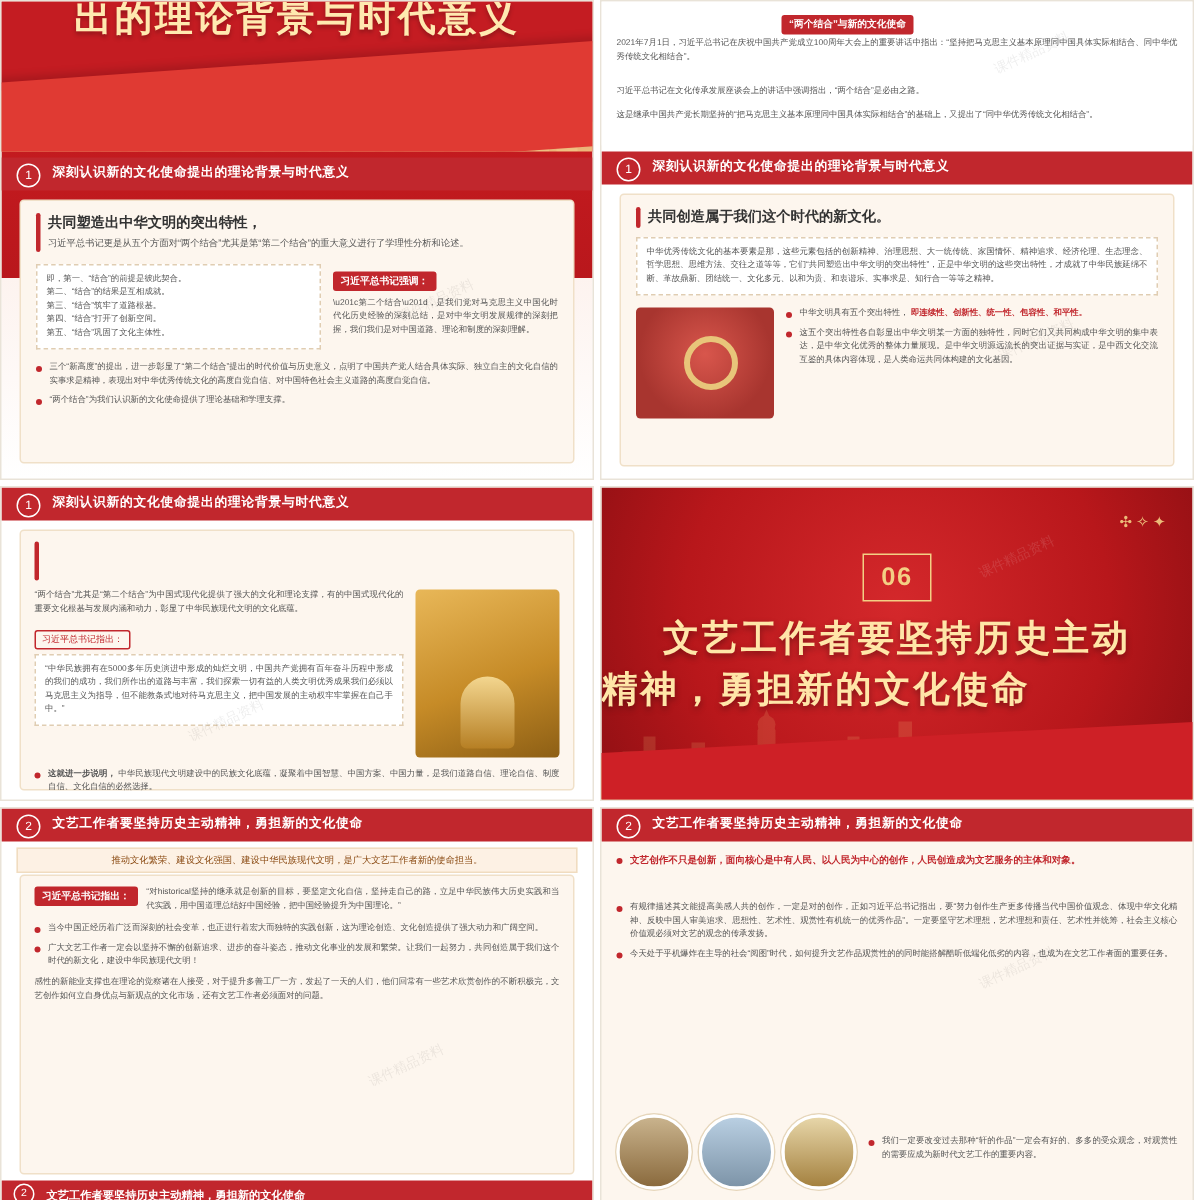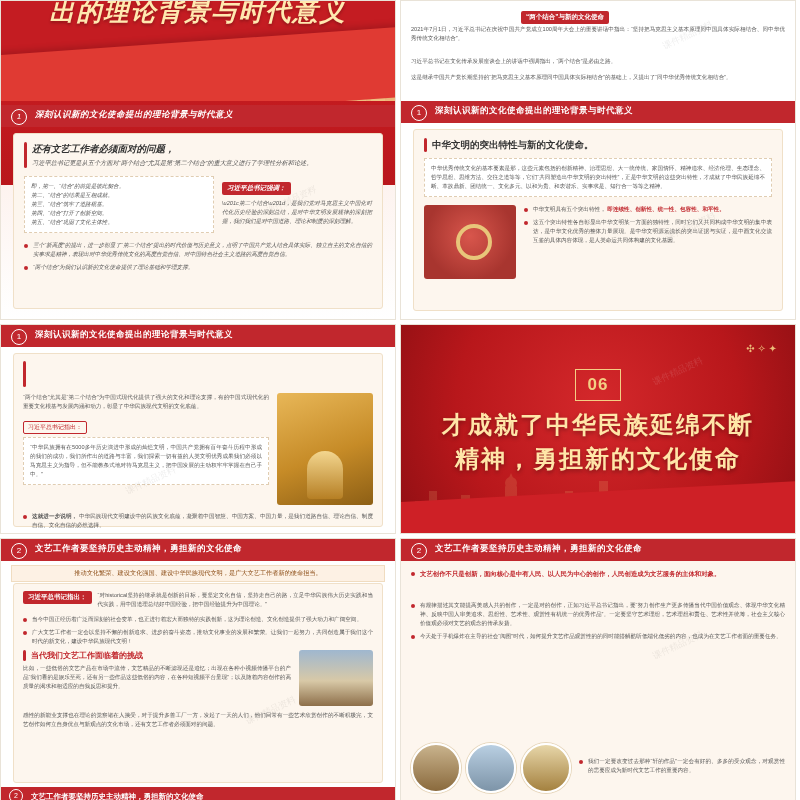--- a/index.html
+++ b/index.html
@@ -44,21 +44,20 @@
     position:absolute;left:30px;bottom:3px;font-size:7.5px;color:#fff;font-weight:bold;
   }
   .foot-badge{
     position:absolute;left:8px;bottom:2px;width:12px;height:12px;border-radius:50%;
     border:1.2px solid #fff;color:#fff;font-size:7px;line-height:12px;text-align:center;
   }
 
   
   .cover{
     background:linear-gradient(180deg,#cf1f23 0%,#b9171c 58%,#fdf3ef 58%,#fff 100%);
-    font-style:italic;
   }
   .cover-top{
     position:absolute;left:0;top:0;right:0;height:100px;
     background:#c41c22;
     overflow:hidden;
   }
   .cover-title{
     position:absolute;left:0;right:0;top:-6px;text-align:center;
     font-size:25px;font-weight:bold;color:#ffe9b0;letter-spacing:2px;
     text-shadow:0 2px 3px rgba(0,0,0,.25);
@@ -151,21 +150,21 @@
     width:44px;height:30px;border:1.6px solid #f3cf84;color:#f3cf84;
     font-size:17px;font-weight:bold;text-align:center;line-height:30px;
     letter-spacing:1px;
   }
   .div-t1{
     position:absolute;left:0;right:0;top:84px;text-align:center;
     font-size:24px;font-weight:bold;color:#ffe6a8;letter-spacing:2px;
     text-shadow:0 2px 4px rgba(0,0,0,.35);
   }
   .div-t2{
-    position:absolute;left:0;right:0;top:118px;text-align:center;
+    position:absolute;left:0;right:0;top:118px;
     font-size:24px;font-weight:bold;color:#ffe6a8;letter-spacing:2px;
     text-shadow:0 2px 4px rgba(0,0,0,.35);
   }
   .div-sky{
     position:absolute;left:0;right:0;bottom:0;height:72px;opacity:.35;
   }
   .div-wave{
     position:absolute;left:-20px;bottom:-14px;width:460px;height:56px;
     background:#ce2026;transform:rotate(-3deg);
   }
@@ -217,21 +216,21 @@
 
     <div class="hdr" style="top:104px">
       <div class="hdr-badge">1</div>
       <div class="hdr-title">深刻认识新的文化使命提出的理论背景与时代意义</div>
     </div>
 
     <div class="card" style="top:132px;bottom:10px;padding:8px 10px;">
       <div style="display:flex;gap:5px;">
         <div class="redline" style="height:26px;"></div>
         <div>
-          <div class="card-head">还有文艺工作者必须面对的问题，</div>
+          <div class="card-head">共同塑造出中华文明的突出特性，</div>
           <div class="body-txt-7" style="margin-top:2px;">习近平总书记更是从五个方面对“两个结合”尤其是第“第二个结合”的重大意义进行了学理性分析和论述。</div>
         </div>
       </div>
 
       <div style="display:flex;gap:8px;margin-top:8px;">
         <div style="flex:1;">
           <div class="quote-box">
             <div class="body-txt">即，第一、“结合”的前提是彼此契合。</div>
             <div class="body-txt">第二、“结合”的结果是互相成就。</div>
             <div class="body-txt">第三、“结合”筑牢了道路根基。</div>
@@ -267,21 +266,21 @@
     </div>
 
     <div class="hdr" style="top:100px">
       <div class="hdr-badge">1</div>
       <div class="hdr-title">深刻认识新的文化使命提出的理论背景与时代意义</div>
     </div>
 
     <div class="card" style="top:128px;bottom:8px;padding:8px 10px;">
       <div style="display:flex;gap:5px;">
         <div class="redline" style="height:14px;"></div>
-        <div class="card-head">中华文明的突出特性与新的文化使命。</div>
+        <div class="card-head">共同创造属于我们这个时代的新文化。</div>
       </div>
       <div class="quote-box body-txt" style="margin-top:6px;">中华优秀传统文化的基本要素是那，这些元素包括的创新精神、治理思想、大一统传统、家国情怀、精神追求、经济伦理、生态理念、哲学思想、思维方法、交往之道等等，它们“共同塑造出中华文明的突出特性”，正是中华文明的这些突出特性，才成就了中华民族延绵不断、革故鼎新、团结统一、文化多元、以和为贵、和衷谐乐、实事求是、知行合一等等之精神。</div>
 
       <div style="display:flex;gap:8px;margin-top:8px;">
         <div class="photo door" style="width:92px;height:74px;"></div>
         <div style="flex:1;">
           <div class="bullet body-txt">
             <span>中华文明具有五个突出特性，</span>
             <b style="color:#c1272d;">即连续性、创新性、统一性、包容性、和平性。</b>
           </div>
@@ -318,21 +317,21 @@
         <b>这就进一步说明，</b>
         <span>中华民族现代文明建设中的民族文化底蕴，凝聚着中国智慧、中国方案、中国力量，是我们道路自信、理论自信、制度自信、文化自信的必然选择。</span>
       </div>
       <div class="wm" style="left:110px;top:120px;">课件精品资料</div>
     </div>
   </div>
 
   <div class="slide divider">
     <div class="birds">✣ ✧ ✦</div>
     <div class="div-num">06</div>
-    <div class="div-t1">才成就了中华民族延绵不断</div>
+    <div class="div-t1">文艺工作者要坚持历史主动</div>
     <div class="div-t2">精神，勇担新的文化使命</div>
     <svg class="div-sky" viewBox="0 0 396 72" preserveAspectRatio="none">
       <g fill="#f3cf84" opacity=".45">
         <rect x="14" y="40" width="10" height="32"></rect>
           <rect x="28" y="30" width="8" height="42"></rect>
         <rect x="42" y="48" width="12" height="24"></rect>
           <rect x="60" y="34" width="9" height="38"></rect>
         <rect x="76" y="50" width="14" height="22"></rect>
         <polygon points="104,72 104,26 110,12 116,26 116,72"></polygon>
           <circle cx="110" cy="22" r="6"></circle>
@@ -371,30 +370,20 @@
       <div style="display:flex;gap:6px;align-items:flex-start;">
         <span class="tag" style="white-space:nowrap;">习近平总书记指出：</span>
         <div class="body-txt" style="flex:1;">“对historical坚持的继承就是创新的目标，要坚定文化自信，坚持走自己的路，立足中华民族伟大历史实践和当代实践，用中国道理总结好中国经验，把中国经验提升为中国理论。”</div>
       </div>
 
       <div style="margin-top:6px;">
         <div class="bullet body-txt">当今中国正经历着广泛而深刻的社会变革，也正进行着宏大而独特的实践创新，这为理论创造、文化创造提供了强大动力和广阔空间。</div>
         <div class="bullet body-txt">广大文艺工作者一定会以坚持不懈的创新追求、进步的奋斗姿态，推动文化事业的发展和繁荣。让我们一起努力，共同创造属于我们这个时代的新文化，建设中华民族现代文明！</div>
       </div>
 
-      <div style="display:flex;gap:8px;margin-top:4px;">
-        <div style="flex:1;">
-          <div style="display:flex;gap:5px;align-items:center;margin-bottom:3px;">
-            <div class="redline" style="height:11px;"></div>
-            <div style="font-size:8px;font-weight:bold;color:#c1272d;">当代我们文艺工作面临着的挑战</div>
-          </div>
-          <div class="body-txt">比如，一些低俗的文艺产品在市场中流传，文艺精品的不断滤现还是追忆；出现在各种小视频传播平台的产品“我们看的是娱乐至死，还有另一些作品这些低俗的内容，在各种短视频平台呈现”；以及随着内容创作的高质量的渴求和相适应的自我反思和提升。</div>
-        </div>
-        <div class="photo templ" style="width:74px;height:56px;"></div>
-      </div>
 
       <div class="body-txt" style="margin-top:5px;">感性的新能业支撑也在理论的觉察诸在人接受，对于提升多善工厂一方，发起了一天的人们，他们回常有一些艺术欣赏创作的不断积极完，文艺创作如何立自身优点与新观点的文化市场，还有文艺工作者必须面对的问题。</div>
       <div class="wm" style="left:230px;top:120px;">课件精品资料</div>
     </div>
 
     <div class="foot">
       <div class="foot-badge">2</div>
       <div class="foot-title">文艺工作者要坚持历史主动精神，勇担新的文化使命</div>
     </div>
   </div>

